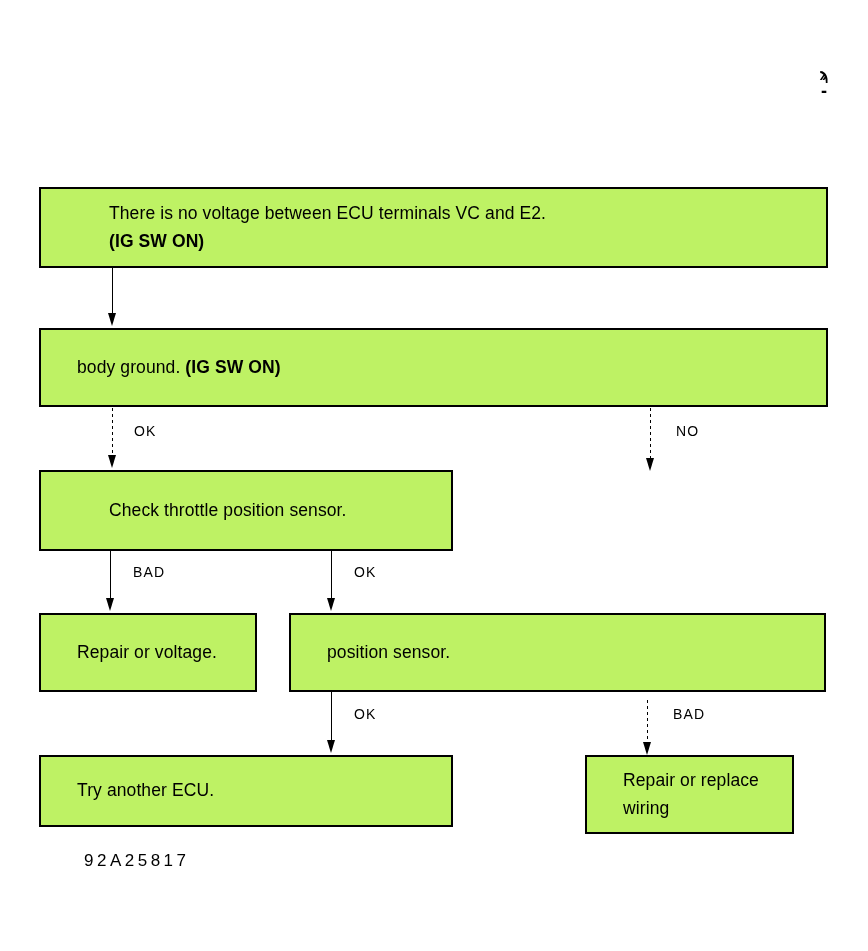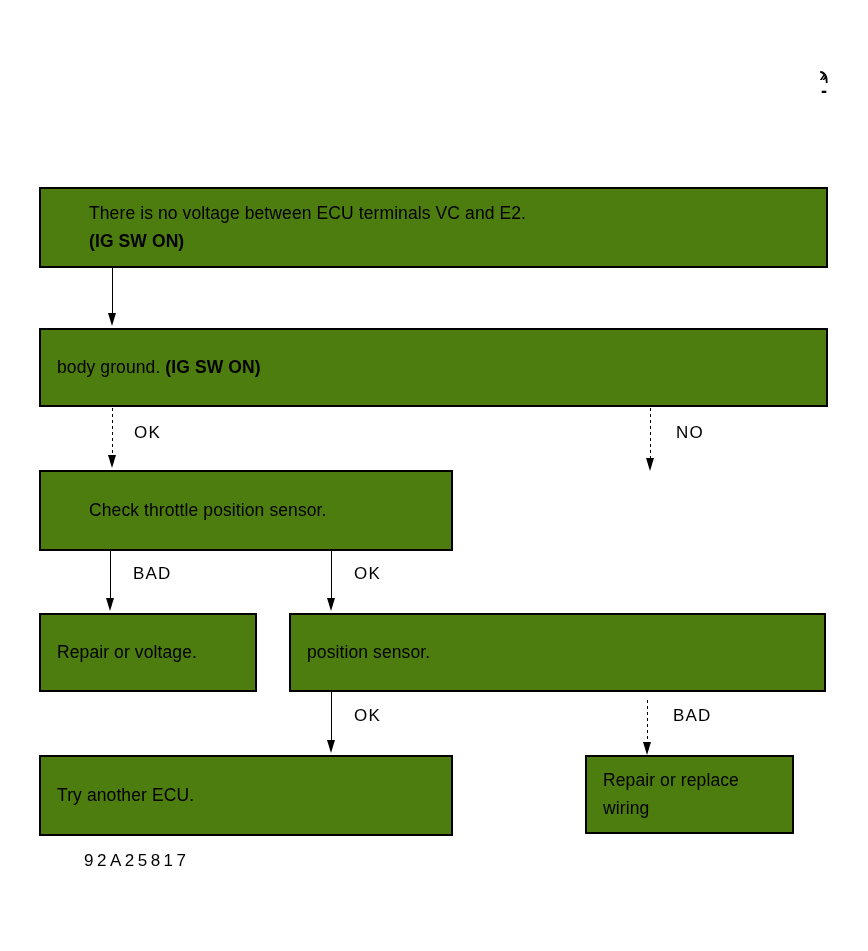--- a/index.html
+++ b/index.html
@@ -15,39 +15,40 @@
     position: relative;
     width: 868px;
     height: 951px;
     background: #ffffff;
     overflow: hidden;
   }
   .box {
     position: absolute;
     box-sizing: border-box;
     border: 2px solid #000000;
-    background: #4d7c0f;
+    background: #bef264;
     display: flex;
     flex-direction: column;
     justify-content: center;
+    padding-left: 20px;
   }
   .box .line {
     font-size: 17.5px;
     line-height: 1.55;
     white-space: pre;
     letter-spacing: 0.1px;
   }
   .box.pad-left .line { padding-left: 16px; }
   .box.pad-left2 .line { padding-left: 48px; }
   .box.center { align-items: center; }
   .box.center .line { padding: 0; }
   .bold { font-weight: bold; }
   .edge-label {
     position: absolute;
-    font-size: 17px;
+    font-size: 14px;
     letter-spacing: 1.2px;
     white-space: pre;
   }
   
   .conn {
     position: absolute;
     width: 1px;
     background: #000000;
   }
   .conn-dot {
@@ -131,21 +132,21 @@
   </div>
 
   <div class="conn" style="left:331px; top:692px; height:50px;"></div>
   <div class="arrowhead" style="left:327px; top:740px;"></div>
   <div class="edge-label" style="left:354px; top:706px;">OK</div>
 
   <div class="conn-dot" style="left:647px; top:700px; height:44px;"></div>
   <div class="arrowhead" style="left:643px; top:742px;"></div>
   <div class="edge-label" style="left:673px; top:706px;">BAD</div>
 
-  <div class="box pad-left" style="left:39px; top:755px; width:414px; height:81px;">
+  <div class="box pad-left" style="left:39px; top:755px; width:414px; height:72px;">
     <div class="line">Try another ECU.</div>
   </div>
 
   <div class="box pad-left" style="left:585px; top:755px; width:209px; height:79px;">
     <div class="line">Repair or replace</div>
     <div class="line">wiring</div>
   </div>
 
   <div class="code" style="left:84px; top:851px;">92A25817</div>
 

